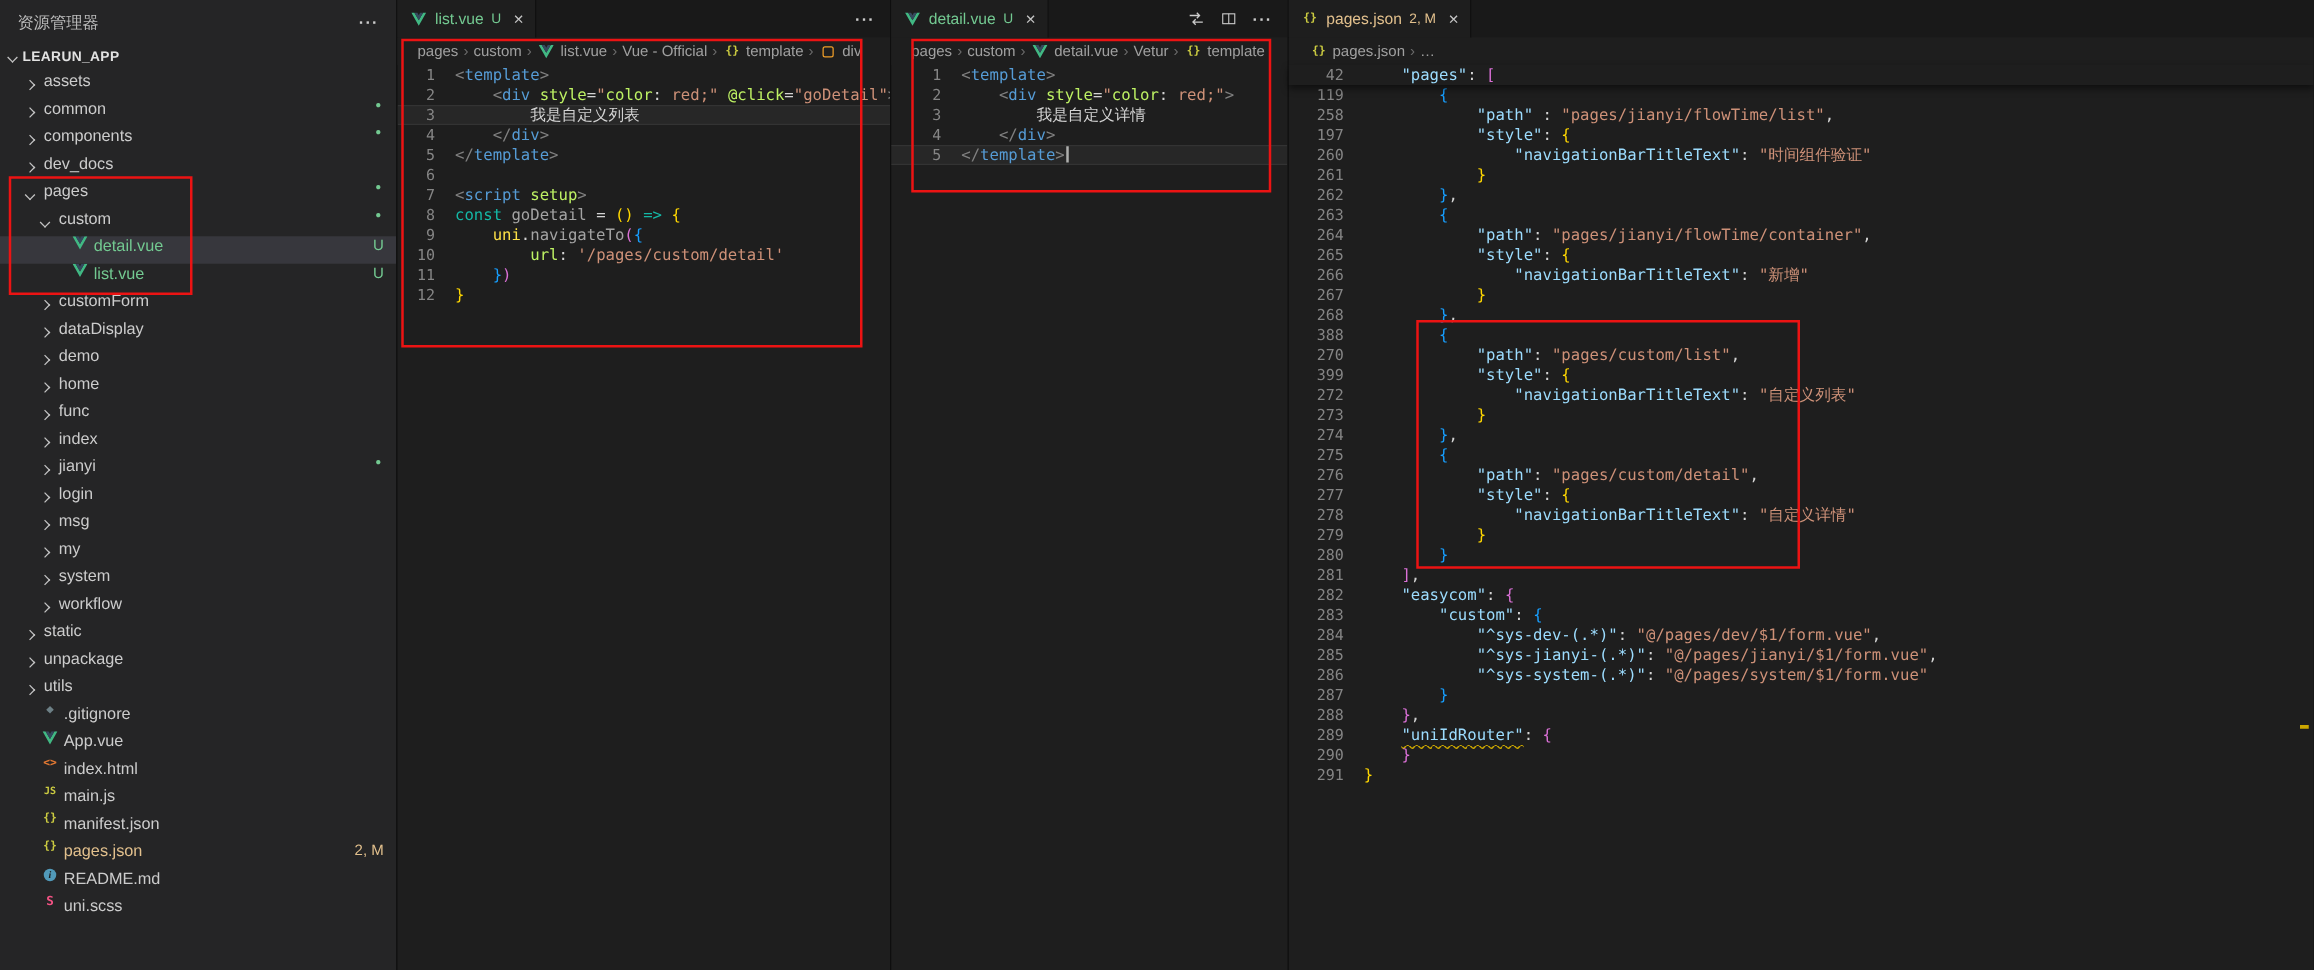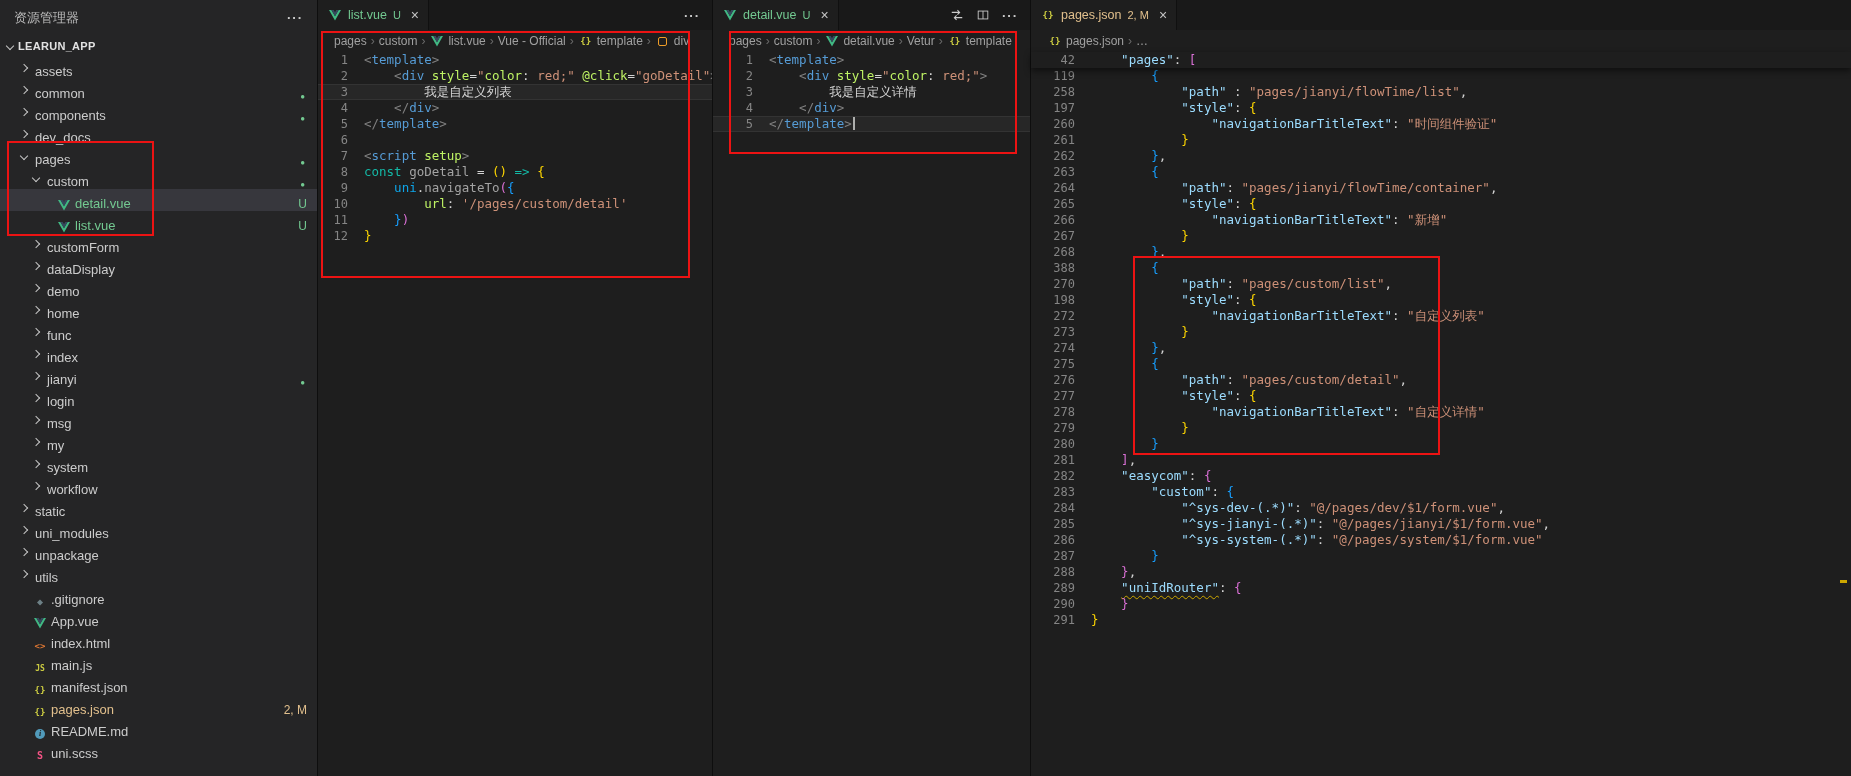--- a/index.html
+++ b/index.html
@@ -4,21 +4,21 @@
 <style>
   *{margin:0;padding:0;box-sizing:border-box}
   html,body{background:#111;font-family:"Liberation Sans","DejaVu Sans",sans-serif}
   .app{position:relative;width:1851px;height:776px;overflow:hidden;background:#1e1e1e;color:#ccc}
 
   
   .sidebar{position:absolute;left:0;top:0;width:317px;height:776px;background:#252526;overflow:hidden}
   .sb-title{height:35px;display:flex;align-items:center;padding:0 14px;font-size:13px;color:#bbb}
   .sb-section{height:22px;display:flex;align-items:center;font-weight:bold;font-size:11px;color:#e2e2e2;letter-spacing:.3px}
   .spacer{flex:1}
-  .trow{height:22px;display:flex;align-items:flex-end;font-size:13px;color:#ccc;cursor:pointer;white-space:nowrap}
+  .trow{height:22px;display:flex;align-items:flex-start;font-size:13px;color:#ccc;cursor:pointer;white-space:nowrap}
   .trow.sel{background:#37373d}
   .tlabel{margin-left:3px}
   .indent{flex:none;display:inline-block}
   .chev{width:16px;height:22px;flex:none;display:inline-flex;align-items:center;justify-content:center}
   .chev::before{content:'';width:5px;height:5px;border-right:1.2px solid #c5c5c5;border-bottom:1.2px solid #c5c5c5;display:block}
   .chev.right::before{transform:rotate(-45deg)}
   .chev.down::before{transform:rotate(45deg)}
   .gitdot{color:#73c991;font-size:8px;margin-right:12px}
   .gbadge{font-size:12px;margin-right:10px}
 
@@ -46,21 +46,21 @@
   .ln{width:46px;flex:none;text-align:right;padding-right:16px;color:#858585;font-size:12px}
   .g2 .ln{width:56px}
   .g3 .ln{width:60px}
   .lc{flex:1}
   .caret{display:inline-block;width:2px;height:13px;background:#aeafad;vertical-align:-2px;margin-left:1px}
 
   .c-pu{color:#808080}
   .c-tag{color:#569cd6}
   .c-attr{color:#bef264}
   .c-key{color:#9cdcfe}
-  .c-var{color:#0ea5e9}
+  .c-var{color:#fde047}
   .c-str{color:#ce9178}
   .c-kw{color:#14b8a6}
   .c-fn{color:#a3a3a3}
   .c-txt{color:#d4d4d4}
   .c-op{color:#d4d4d4}
   .c-b1{color:#ffd700}
   .c-b2{color:#da70d6}
   .c-b3{color:#179fff}
   .c-warnkey{color:#9cdcfe;text-decoration:underline wavy #cca700 1px;text-underline-offset:3px}
 
@@ -233,26 +233,20 @@
         <div class="trow">
           <span class="indent" style="width:28px"></span>
           <span class="chev right"></span>
           <span class="tlabel">workflow</span>
           <span class="spacer"></span>
         </div>
         <div class="trow">
           <span class="indent" style="width:16px"></span>
           <span class="chev right"></span>
           <span class="tlabel">static</span>
-          <span class="spacer"></span>
-        </div>
-        <div class="trow">
-          <span class="indent" style="width:16px"></span>
-          <span class="chev right"></span>
-          <span class="tlabel">uni_modules</span>
           <span class="spacer"></span>
         </div>
         <div class="trow">
           <span class="indent" style="width:16px"></span>
           <span class="chev right"></span>
           <span class="tlabel">unpackage</span>
           <span class="spacer"></span>
         </div>
         <div class="trow">
           <span class="indent" style="width:16px"></span>
@@ -483,21 +477,21 @@
           <div class="cl"><span class="ln">261</span><span class="lc"><span class="c-op">            </span><span class="c-b1">}</span></span></div>
           <div class="cl"><span class="ln">262</span><span class="lc"><span class="c-op">        </span><span class="c-b3">}</span><span class="c-op">,</span></span></div>
           <div class="cl"><span class="ln">263</span><span class="lc"><span class="c-op">        </span><span class="c-b3">{</span></span></div>
           <div class="cl"><span class="ln">264</span><span class="lc"><span class="c-op">            </span><span class="c-key">"path"</span><span class="c-op">: </span><span class="c-str">"pages/jianyi/flowTime/container"</span><span class="c-op">,</span></span></div>
           <div class="cl"><span class="ln">265</span><span class="lc"><span class="c-op">            </span><span class="c-key">"style"</span><span class="c-op">: </span><span class="c-b1">{</span></span></div>
           <div class="cl"><span class="ln">266</span><span class="lc"><span class="c-op">                </span><span class="c-key">"navigationBarTitleText"</span><span class="c-op">: </span><span class="c-str">"新增"</span></span></div>
           <div class="cl"><span class="ln">267</span><span class="lc"><span class="c-op">            </span><span class="c-b1">}</span></span></div>
           <div class="cl"><span class="ln">268</span><span class="lc"><span class="c-op">        </span><span class="c-b3">}</span><span class="c-op">,</span></span></div>
           <div class="cl"><span class="ln">388</span><span class="lc"><span class="c-op">        </span><span class="c-b3">{</span></span></div>
           <div class="cl"><span class="ln">270</span><span class="lc"><span class="c-op">            </span><span class="c-key">"path"</span><span class="c-op">: </span><span class="c-str">"pages/custom/list"</span><span class="c-op">,</span></span></div>
-          <div class="cl"><span class="ln">198</span><span class="lc"><span class="c-op">            </span><span class="c-key">"style"</span><span class="c-op">: </span><span class="c-b1">{</span></span></div>
+          <div class="cl"><span class="ln">399</span><span class="lc"><span class="c-op">            </span><span class="c-key">"style"</span><span class="c-op">: </span><span class="c-b1">{</span></span></div>
           <div class="cl"><span class="ln">272</span><span class="lc"><span class="c-op">                </span><span class="c-key">"navigationBarTitleText"</span><span class="c-op">: </span><span class="c-str">"自定义列表"</span></span></div>
           <div class="cl"><span class="ln">273</span><span class="lc"><span class="c-op">            </span><span class="c-b1">}</span></span></div>
           <div class="cl"><span class="ln">274</span><span class="lc"><span class="c-op">        </span><span class="c-b3">}</span><span class="c-op">,</span></span></div>
           <div class="cl"><span class="ln">275</span><span class="lc"><span class="c-op">        </span><span class="c-b3">{</span></span></div>
           <div class="cl"><span class="ln">276</span><span class="lc"><span class="c-op">            </span><span class="c-key">"path"</span><span class="c-op">: </span><span class="c-str">"pages/custom/detail"</span><span class="c-op">,</span></span></div>
           <div class="cl"><span class="ln">277</span><span class="lc"><span class="c-op">            </span><span class="c-key">"style"</span><span class="c-op">: </span><span class="c-b1">{</span></span></div>
           <div class="cl"><span class="ln">278</span><span class="lc"><span class="c-op">                </span><span class="c-key">"navigationBarTitleText"</span><span class="c-op">: </span><span class="c-str">"自定义详情"</span></span></div>
           <div class="cl"><span class="ln">279</span><span class="lc"><span class="c-op">            </span><span class="c-b1">}</span></span></div>
           <div class="cl"><span class="ln">280</span><span class="lc"><span class="c-op">        </span><span class="c-b3">}</span></span></div>
           <div class="cl"><span class="ln">281</span><span class="lc"><span class="c-op">    </span><span class="c-b2">]</span><span class="c-op">,</span></span></div>

